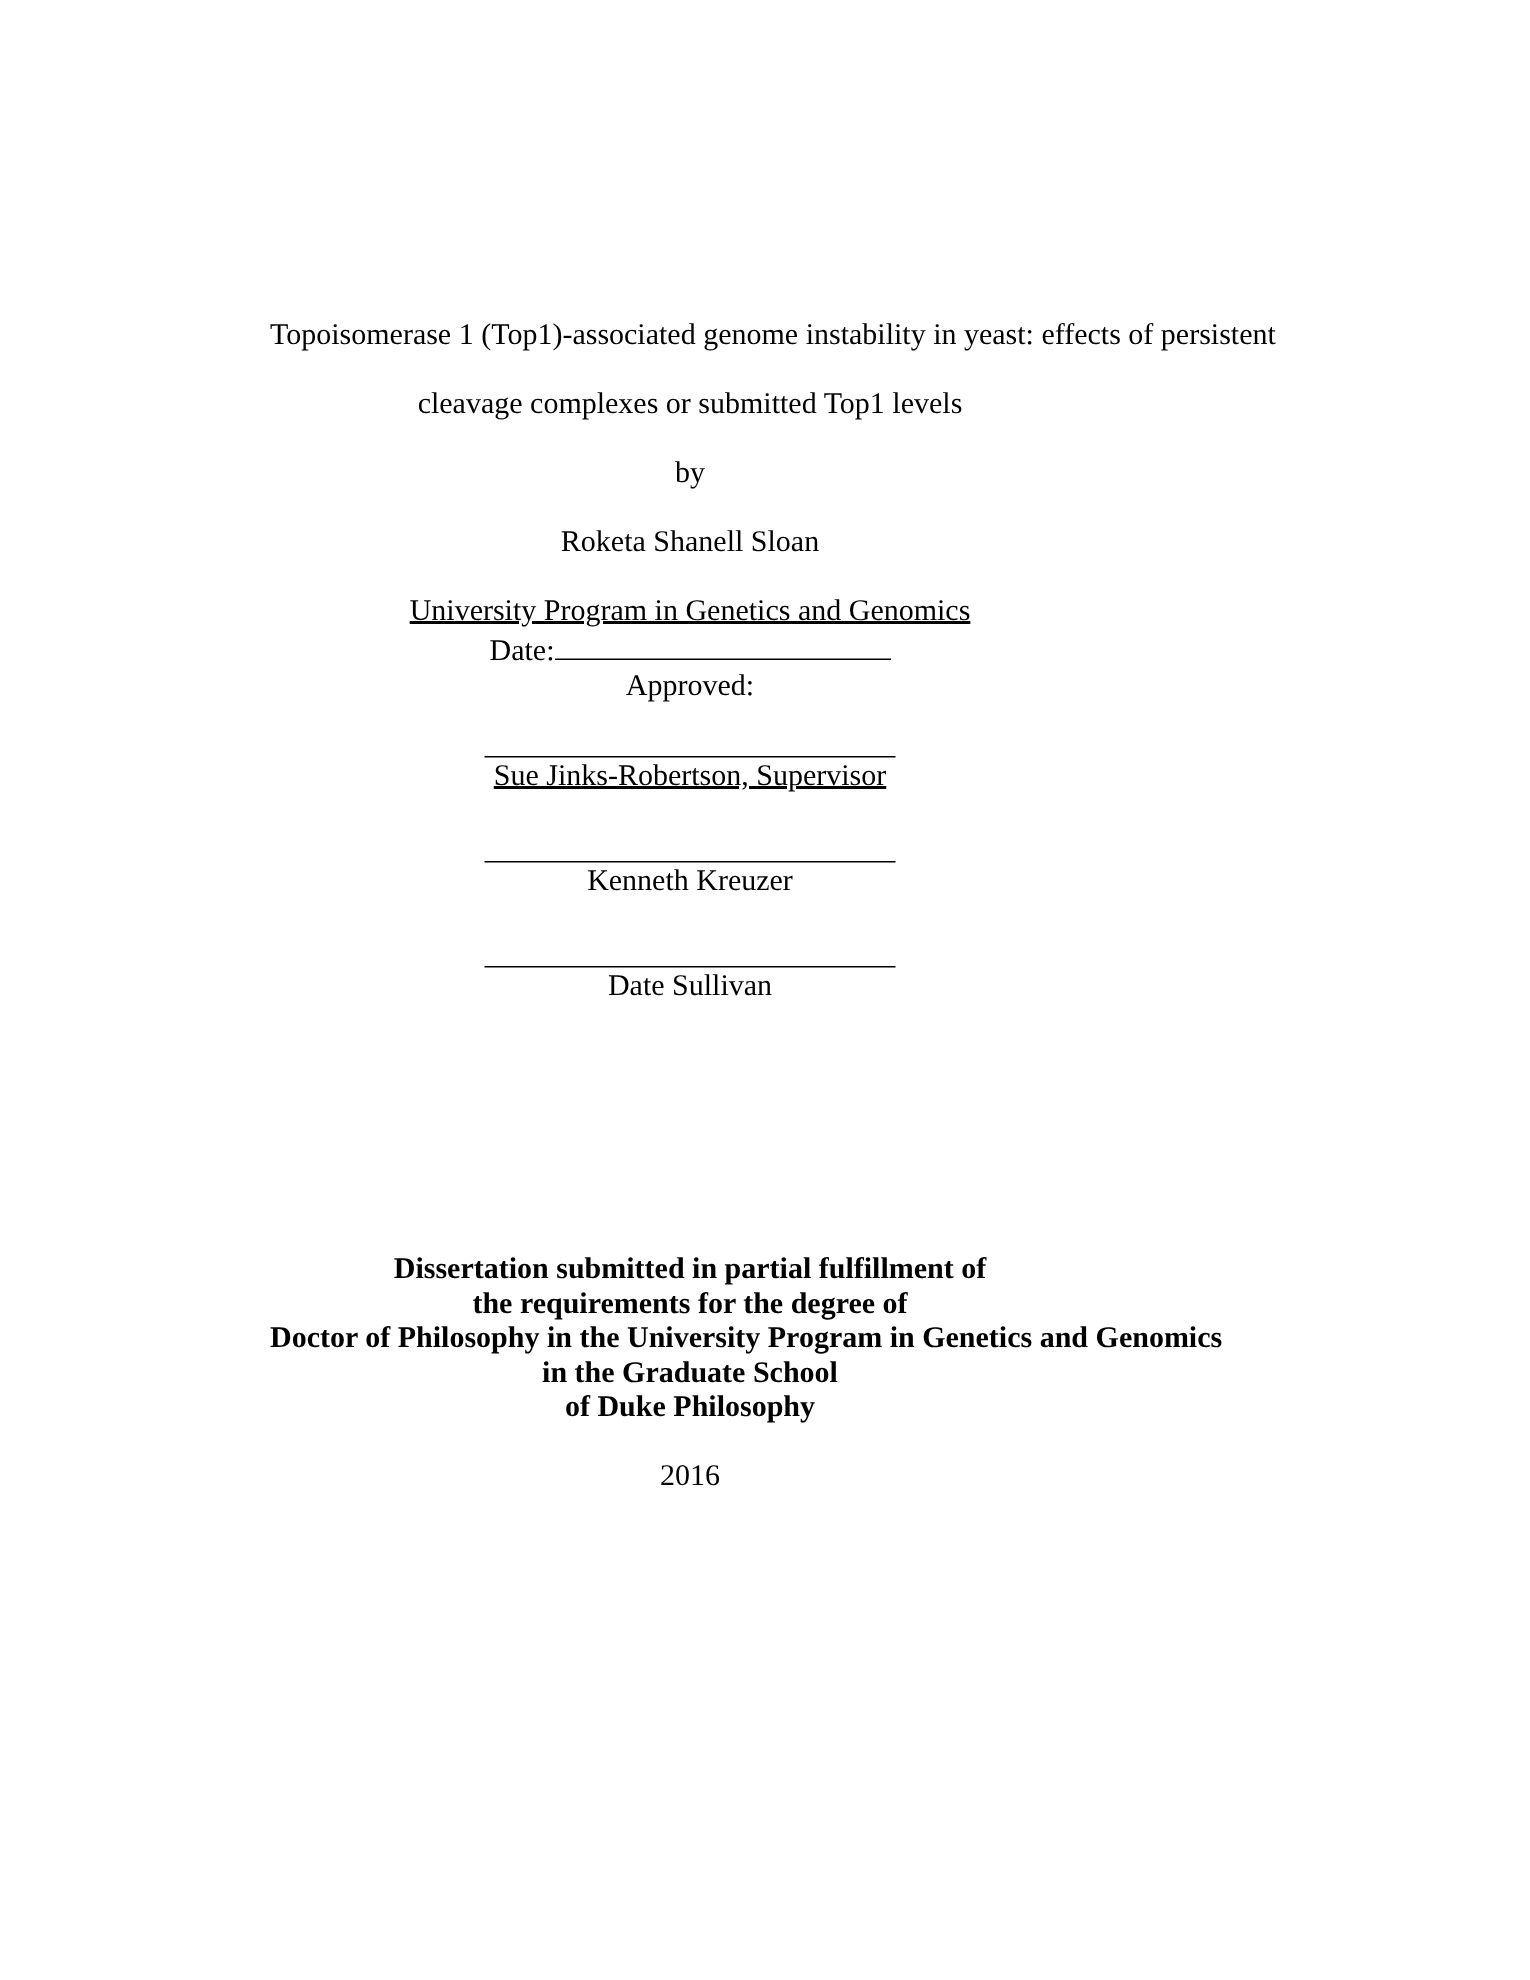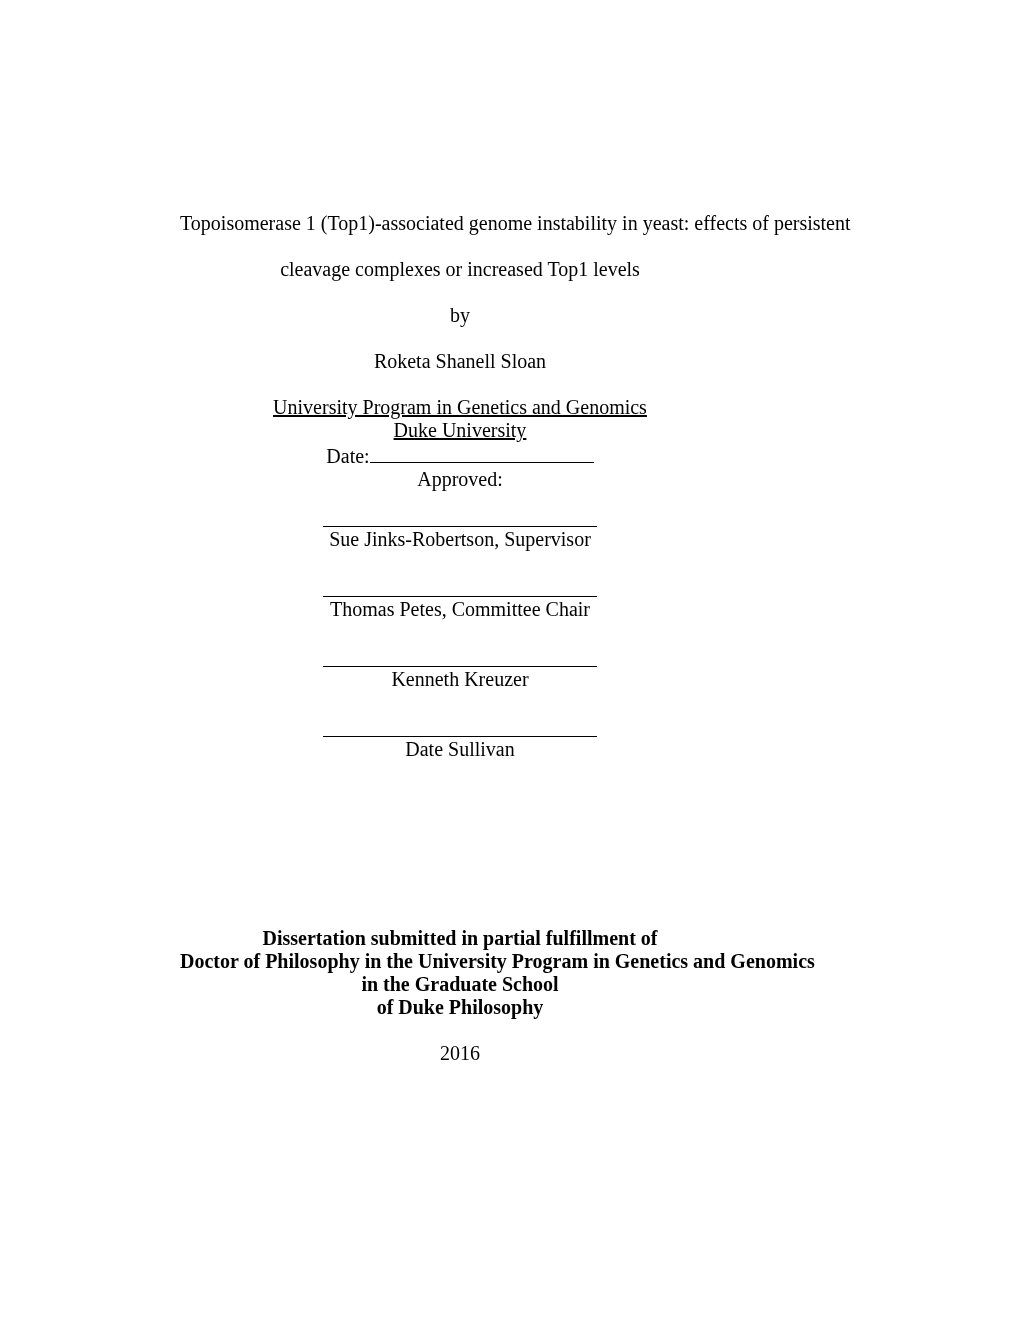--- a/index.html
+++ b/index.html
@@ -47,20 +47,21 @@
     vertical-align: baseline;
   }
   .approved-label {
     line-height: 23px;
   }
   .sig-block {
     margin-top: 45px;
   }
   .sig-block.first {
     margin-top: 35px;
+    text-decoration: underline;
   }
   .sig-line {
     width: 274px;
     height: 0;
     border-bottom: 1.5px solid #000;
     margin: 0 auto;
   }
   .sig-name {
     line-height: 23px;
     margin-top: 1px;
@@ -80,59 +81,55 @@
   }
 </style>
 </head>
 <body>
 
 <div class="page">
   <div class="content">
 
     <div class="title-block">
       <div>Topoisomerase 1 (Top1)-associated genome instability in yeast: effects of persistent</div>
-      <div>cleavage complexes or increased Top1 levels</div>
+      <div>cleavage complexes or submitted Top1 levels</div>
     </div>
 
     <div class="byline">by</div>
 
     <div class="author-name">Roketa Shanell Sloan</div>
 
     <div class="affiliation">
       <div>University Program in Genetics and Genomics</div>
-      <div>Duke University</div>
     </div>
 
     <div class="date-row">
       <span>Date:</span><span class="date-blank"></span>
     </div>
     <div class="approved-label">Approved:</div>
 
     <div class="sig-block first">
       <div class="sig-line"></div>
       <div class="sig-name">Sue Jinks-Robertson, Supervisor</div>
     </div>
 
-    <div class="sig-block">
-      <div class="sig-line"></div>
-      <div class="sig-name">Thomas Petes, Committee Chair</div>
-    </div>
 
     <div class="sig-block">
       <div class="sig-line"></div>
       <div class="sig-name">Kenneth Kreuzer</div>
     </div>
 
     <div class="sig-block">
       <div class="sig-line"></div>
       <div class="sig-name">Date Sullivan</div>
     </div>
 
     <div class="statement">
       <div>Dissertation submitted in partial fulfillment of</div>
+      <div>the requirements for the degree of</div>
       <div>Doctor of Philosophy in the University Program in Genetics and Genomics</div>
       <div>in the Graduate School</div>
       <div>of Duke Philosophy</div>
     </div>
 
     <div class="year">2016</div>
 
   </div>
 </div>
 

